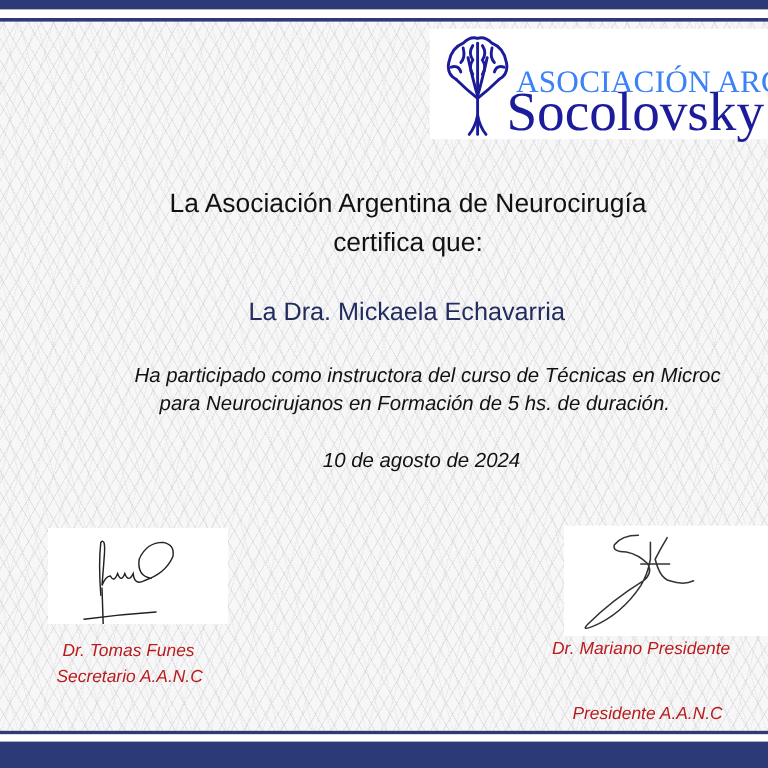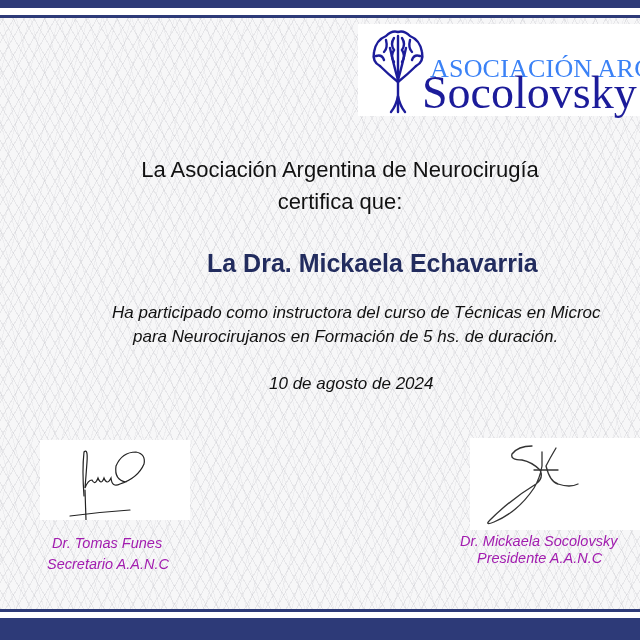--- a/index.html
+++ b/index.html
@@ -39,41 +39,41 @@
 
   .heading {
     position:absolute; left:0; width:680px; text-align:center;
     font-size:22px; color:#111; white-space:nowrap;
   }
   .h1 { top:157px; }
   .h2 { top:189px; }
 
   .name {
     position:absolute; left:207px; top:249px; white-space:nowrap;
-    font-size:25px; font-weight:bold; color:#222c5e;
+    font-size:21px; font-weight:normal; color:#222c5e;
   }
   .body-text {
     position:absolute; white-space:nowrap; font-style:italic; font-size:17px; color:#111;
   }
   .b1 { left:100px; top:303px;margin-left:12px; }
   .b2 { left:133px; top:327px; }
   .date { left:269px; top:374px; }
 
   .sig-box { position:absolute; background:#ffffff; }
   .sig-left { left:40px; top:440px; width:150px; height:80px; }
   .sig-right { left:470px; top:438px; width:170px; height:92px; }
   .sig-svg { position:absolute; left:0; top:0; }
 
   .signer {
-    position:absolute; white-space:nowrap; font-style:italic; font-size:14.5px; color:#a21caf;
+    position:absolute; white-space:nowrap; font-style:italic; font-size:14.5px; color:#b91c1c;
   }
   .s-left-name { left:52px; top:535px; }
   .s-left-role { left:47px; top:556px; }
   .s-right-name { left:460px; top:533px; }
-  .s-right-role { left:477px; top:550px; }
+  .s-right-role { left:477px; top:587px; }
 </style>
 </head>
 <body>
 
 <div class="pattern"></div>
 <div class="band-top"></div>
 <div class="gap-top"></div>
 <div class="line-top"></div>
 <div class="line-bottom"></div>
 <div class="gap-bottom"></div>
@@ -125,14 +125,14 @@
 
 <div class="sig-box sig-right">
   <svg class="sig-svg" width="170" height="92">
     <g fill="none" stroke="#333" stroke-width="1.3" stroke-linecap="round">
       <path d="M62 8 Q48 8 42 16 Q40 22 52 22 Q62 24 70 32 Q74 40 66 46 Q40 62 20 82 Q14 88 24 84 Q48 74 64 50 Q70 40 72 28 L72 14"></path>
       <path d="M64 32 L88 32"></path>
       <path d="M86 10 Q80 20 76 28 Q80 44 88 46 Q100 50 108 46"></path>
     </g>
   </svg>
 </div>
-<div class="signer s-right-name">Dr. Mickaela Socolovsky</div>
+<div class="signer s-right-name">Dr. Mariano Presidente</div>
 <div class="signer s-right-role">Presidente A.A.N.C</div>
 
 </body></html>

